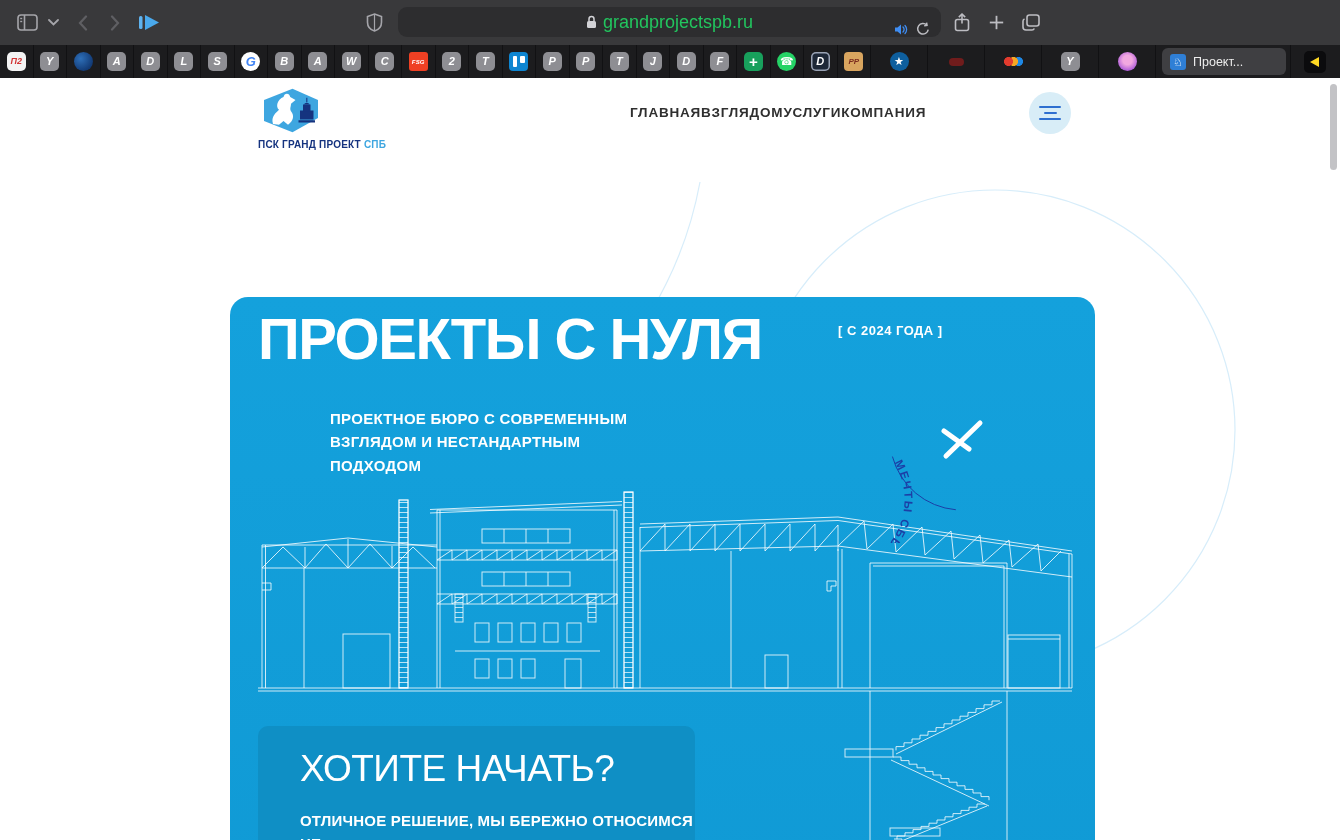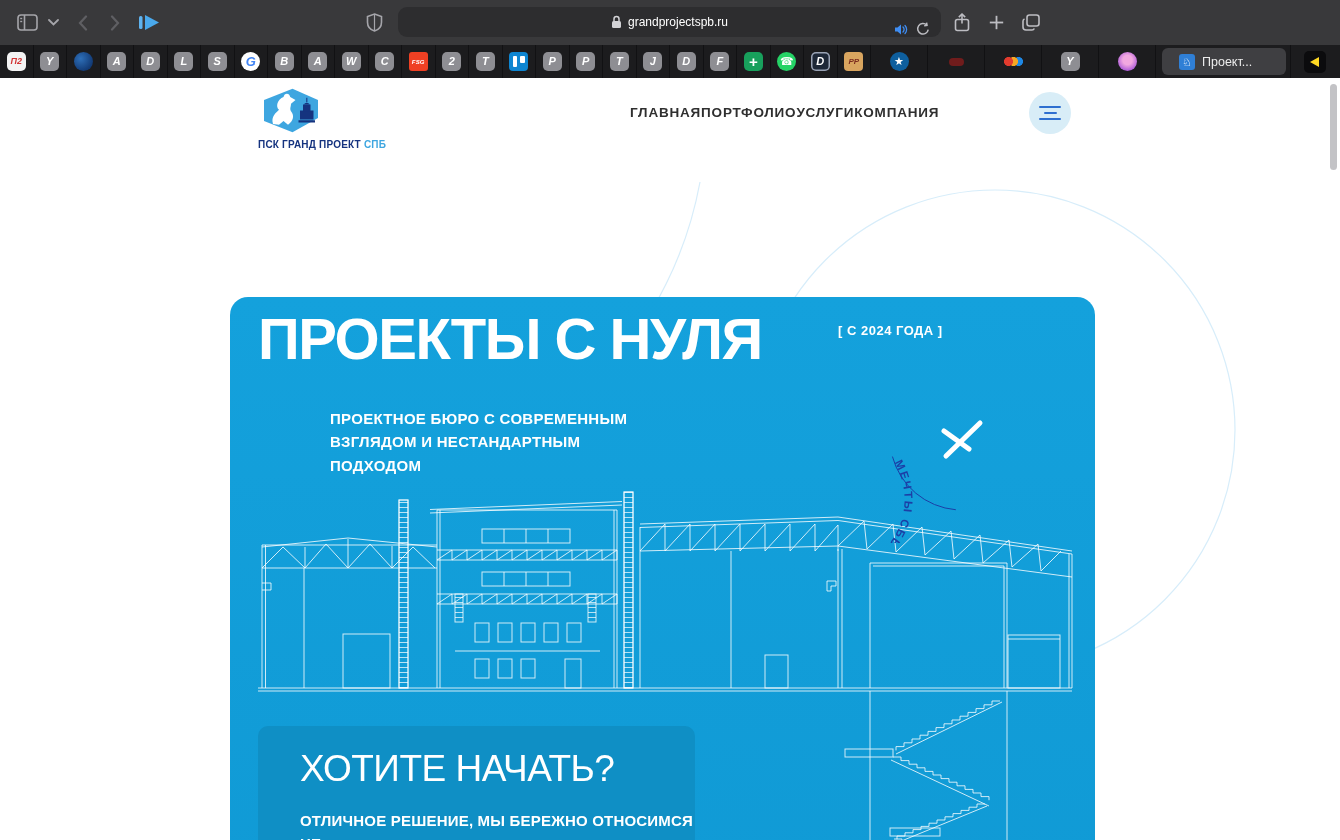--- a/index.html
+++ b/index.html
@@ -5,21 +5,21 @@
   * { margin:0; padding:0; box-sizing:border-box; }
   html,body { width:1340px; height:840px; overflow:hidden; background:#fff;
     font-family:"Liberation Sans","DejaVu Sans",sans-serif; }
 
   
   #chrome { position:absolute; top:0; left:0; width:1340px; height:78px; }
   #toolbar { position:absolute; top:0; left:0; width:100%; height:45px; background:#39393b; }
   .tbtn { position:absolute; top:0; height:45px; display:flex; align-items:center; justify-content:center; }
   #urlbar { position:absolute; left:398px; top:7px; width:543px; height:30px; background:#2d2d2f;
     border-radius:9px; display:flex; align-items:center; justify-content:center; gap:6px; }
-  #urlbar .url { color:#ffffff; font-size:12px;text-align:right; }
+  #urlbar .url { color:#22c55e; font-size:18px;text-align:right; }
   #spk { position:absolute; right:30px; top:7px; }
   #rld { position:absolute; right:7px; top:7px; }
 
   #strip { position:absolute; top:45px; left:0; width:100%; height:33px; background:#1c1c1e;
     display:flex; align-items:stretch; }
   #fav-row { display:flex; height:100%; }
   .slot { width:33.5px; height:100%; border-right:1px solid #111113; display:flex;
     align-items:center; justify-content:center; flex:none; }
   .slot.wide { width:57px; }
   .fv { width:19px; height:19px; border-radius:5px; display:flex; align-items:center; justify-content:center;
@@ -38,21 +38,21 @@
   .star { background:#0e5f9e; border-radius:50%; font-size:11px; }
   .darkred { width:15px; height:8px; background:#701c1c; border-radius:4px; }
   .dots { background:
       radial-gradient(circle at 4.5px 9.5px,#e23b2e 0 4.2px,transparent 4.8px),
       radial-gradient(circle at 9.5px 9.5px,#f5a623 0 4.2px,transparent 4.8px),
       radial-gradient(circle at 14.5px 9.5px,#1e88e5 0 4.2px,transparent 4.8px); }
   .sphere { border-radius:50%; background:radial-gradient(circle at 35% 35%,#2e6fb8,#123a75 72%); }
   .brain { border-radius:50%; background:radial-gradient(circle at 50% 42%,#f2a8e0 0 32%,#a855d8 78%); }
 
   .tab { width:124px; height:27px; margin:3px 4px 0 6px; background:#3f3f42; border-radius:6px;
-    display:flex; align-items:center; gap:7px; padding:0 17px; flex:none; }
+    display:flex; align-items:center; gap:7px; padding:0 8px; flex:none; }
   .tfav { width:16px; height:16px; border-radius:3px; background:#2f7fd6; color:#fff; font-size:11px;
     line-height:16px; text-align:center; flex:none; }
   .tfav::after { content:"♘"; }
   .ttitle { color:#ececec; font-size:12.5px; white-space:nowrap; overflow:hidden; }
   .lastslot { width:48px; border-right:none; border-left:1px solid #111113; height:100%;
     display:flex; align-items:center; justify-content:center; }
   .lasticon { width:22px; height:22px; background:#0b0b0d; border-radius:5px; display:flex;
     align-items:center; justify-content:center; }
   .tri { width:0; height:0; border-top:5px solid transparent; border-bottom:5px solid transparent;
     border-right:9px solid #ffd923; }
@@ -309,21 +309,21 @@
         <rect x="54" y="43" width="22" height="3"></rect>
       </g>
     </svg>
     <div class="logo-text">
       <span>ПСК ГРАНД ПРОЕКТ</span> <span class="acc">СПБ</span>
     </div>
   </div>
 
   <nav>
     <a href="#">ГЛАВНАЯ</a>
-    <a href="#">ПОРТФОЛИО</a>
+    <a href="#">ВЗГЛЯДОМ</a>
     <a href="#">УСЛУГИ</a>
     <a href="#">КОМПАНИЯ</a>
   </nav>
 
   <div id="menu-btn">
       <i></i>
       <i></i>
       <i></i>
     </div>
 

